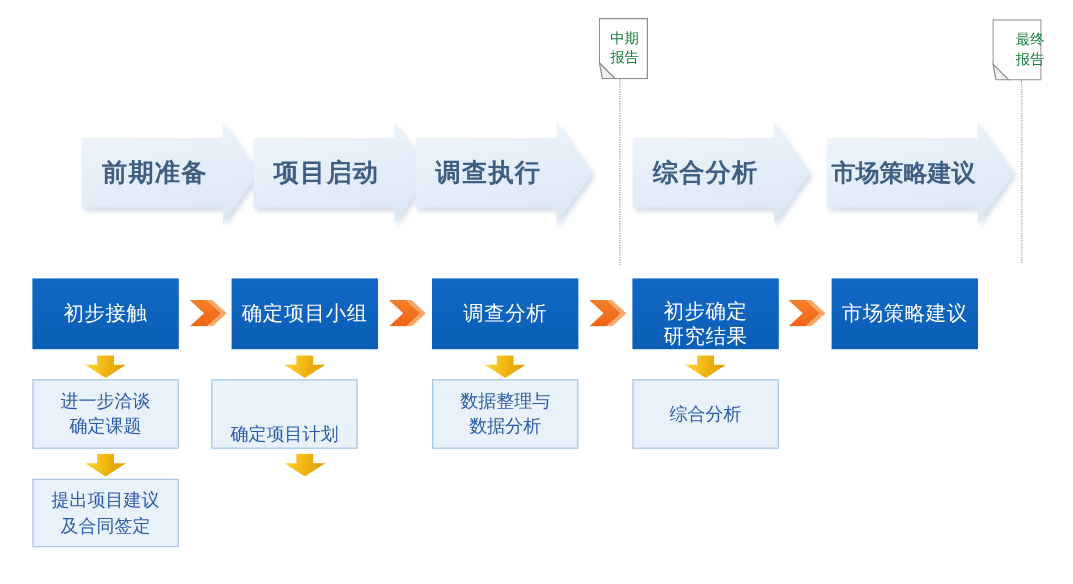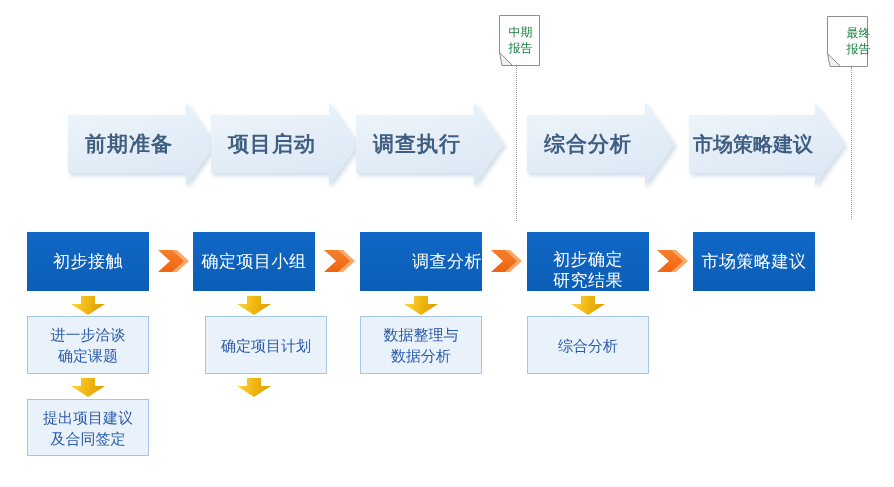--- a/index.html
+++ b/index.html
@@ -5,39 +5,39 @@
   html,body{margin:0;padding:0;background:#fff;}
   body{font-family:"Liberation Sans","DejaVu Sans",sans-serif;}
   .canvas{position:relative;width:894px;height:487px;background:#ffffff;overflow:hidden;}
 
   
   .stage{position:absolute;top:102px;width:148px;height:84px;filter:drop-shadow(2px 3px 2px rgba(130,155,185,0.35));}
   .stage-shape{width:100%;height:100%;display:flex;align-items:center;justify-content:center;
     background:linear-gradient(168deg,#eff5fb 0%,#e3edf7 55%,#d9e6f3 100%);
     clip-path:polygon(0 13px,calc(100% - 30px) 13px,calc(100% - 30px) 0px,100% 42px,calc(100% - 30px) 84px,calc(100% - 30px) 71px,0 71px);}
   .stage-label{font-size:21px;font-weight:bold;color:#3f5e81;letter-spacing:1px;padding-right:26px;white-space:nowrap;}
-  .stage.s1{left:25px;padding-left:43px;} .stage.s2{left:201px;margin-left:10px;} .stage.s3{left:356px;} .stage.s4{left:527px;}
+  .stage.s1{left:25px;padding-left:43px;} .stage.s2{left:201px;margin-left:10px;} .stage.s3{left:346px;} .stage.s4{left:527px;}
   .stage.s5{left:689px;width:156px;}
   .stage.s5 .stage-label{font-size:20px;letter-spacing:0;padding-right:28px;}
 
   
   .note{position:absolute;width:41px;height:51px;}
   .note.n1{left:499px;top:15px;} .note.n2{left:827px;top:16px;padding-left:20px;}
   .note svg{position:absolute;left:0;top:0;}
   .note-label{position:absolute;inset:0 0 2px 2px;display:flex;align-items:center;justify-content:center;
     text-align:center;font-size:12px;line-height:16px;color:#15803d;white-space:pre-line;}
   .dotline{position:absolute;width:0;border-left:1px dotted #9a9a9a;}
   .dotline.d1{left:516px;top:66px;height:155px;}
   .dotline.d2{left:851px;top:67px;height:152px;}
 
   
   .step{position:absolute;top:232px;width:122px;height:59px;background:linear-gradient(180deg,#1067c5 0%,#0b5eb6 100%);
     display:flex;align-items:center;justify-content:center;text-align:center;}
   .step-label{color:#ffffff;font-size:17px;line-height:21px;white-space:pre-line;letter-spacing:0.5px;}
-  .step.c1{left:27px;} .step.c2{left:193px;text-align:center;} .step.c3{left:360px;justify-content:flex-end;} .step.c4{left:527px;align-items:flex-end;} .step.c5{left:693px;}
+  .step.c1{left:27px;} .step.c2{left:193px;text-align:center;} .step.c3{left:360px;} .step.c4{left:527px;align-items:flex-end;} .step.c5{left:693px;}
 
   
   .oarrow{position:absolute;top:250px;width:31px;height:22px;}
   .oarrow.o1{left:158px;} .oarrow.o2{left:324px;} .oarrow.o3{left:491px;} .oarrow.o4{left:657px;}
   .oarrow span{position:absolute;top:0;width:26px;height:22px;
     clip-path:polygon(0 0,14px 0,26px 11px,14px 22px,0 22px,12px 11px);}
   .oarrow .back{left:5px;background:#f8a86a;}
   .oarrow .front{left:0;background:linear-gradient(180deg,#f67f2b 0%,#ef6412 100%);}
 
   
@@ -45,21 +45,21 @@
     background:linear-gradient(100deg,#ffd73c 0%,#eeb30e 55%,#d89900 100%);
     clip-path:polygon(10px 0,24px 0,24px 8px,34px 8px,17px 19px,0 8px,10px 8px);}
   .garrow.r1{top:296px;} .garrow.r2{top:378px;}
   .garrow.c1{left:71px;} .garrow.c2{left:237px;} .garrow.c3{left:404px;} .garrow.c4{left:571px;}
 
   
   .sub{position:absolute;width:122px;background:#e9f1fa;border:1px solid #a7c6e5;box-sizing:border-box;
     display:flex;align-items:center;justify-content:center;text-align:center;}
   .sub-label{color:#2b5ba7;font-size:15px;line-height:21px;white-space:pre-line;}
   .sub.r1{top:316px;height:58px;} .sub.r2{top:399px;height:57px;}
-  .sub.c1{left:27px;} .sub.c2{left:205px;} .sub.c3{left:360px;} .sub.c4{left:527px;}
+  .sub.c1{left:27px;} .sub.c2{left:176px;align-items:flex-end;} .sub.c3{left:360px;} .sub.c4{left:527px;}
 </style>
 </head>
 <body>
 
 <div class="canvas">
 
   <div class="note n1">
     <svg width="41" height="51" viewBox="0 0 41 51">
       <path d="M0.5,0.5 H40.5 V50.5 H13.5 L0.5,37.5 Z" fill="#ffffff" stroke="#8e8e8e"></path>
       <path d="M0.5,37.5 L13.5,50.5 L3,50.5 Z" fill="#f1f1f1" stroke="#8e8e8e"></path>

